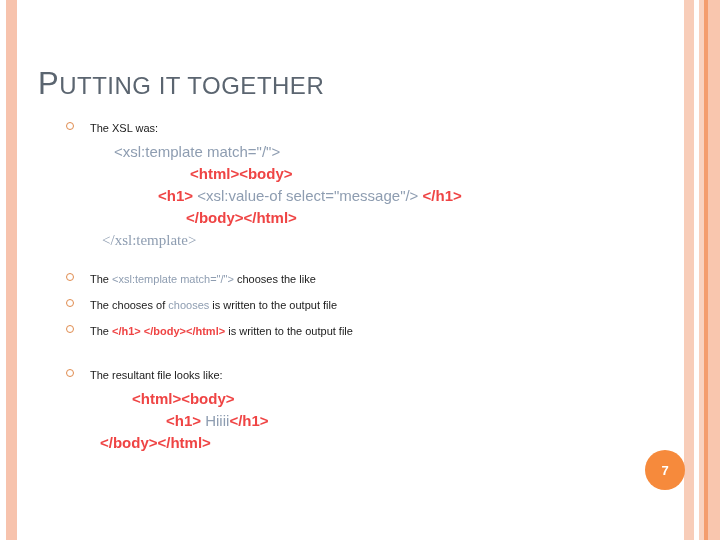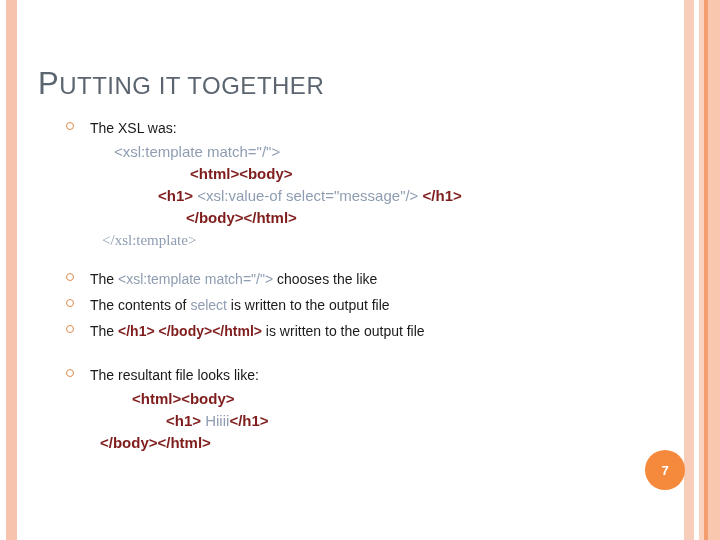--- a/index.html
+++ b/index.html
@@ -62,38 +62,38 @@
     position: absolute;
     left: 62px;
     top: 118px;
     width: 600px;
   }
 
   .bullet-row {
     position: relative;
     padding-left: 28px;
     color: #1a1a1a;
-    font-size: 14px;
+    font-size: 11px;
     line-height: 21px;
     white-space: nowrap;
   }
   .bullet-row .marker {
     position: absolute;
     left: 4px;
     top: 4px;
     width: 8px;
     height: 8px;
     border: 1.6px solid #e08b4e;
     border-radius: 50%;
     box-sizing: border-box;
   }
 
   
   .xsl  { color: #8e9db1; }
-  .html { color: #7f1d1d; font-weight: bold; }
+  .html { color: #ef4444; font-weight: bold; }
 
   
   .codeblock {
     margin-top: 2px;
     padding-left: 28px;
     font-size: 15px;
     line-height: 22px;
     white-space: pre;
   }
   .codeblock .ln { display: block; }
@@ -157,21 +157,21 @@
       <span class="marker"></span>
       <span>The XSL was:</span>
     </div>
 
     <div class="codeblock" id="xsl-code-block"><div class="ln ln-1"><span class="xsl">&lt;xsl:template match="/"&gt;</span></div><div class="ln ln-2"><span class="html">&lt;html&gt;&lt;body&gt;</span></div><div class="ln ln-3"><span class="html">&lt;h1&gt; </span><span class="xsl">&lt;xsl:value-of select="message"/&gt;</span><span class="html"> &lt;/h1&gt;</span></div><div class="ln ln-4"><span class="html">&lt;/body&gt;&lt;/html&gt;</span></div><div class="ln ln-5"><span class="xsl">&lt;/xsl:template&gt;</span></div></div>
 
     <div class="gap-medium"></div>
 
     <div class="list-block" id="explanation-list">
         <div class="bullet-row"><span class="marker"></span><span><span>The </span><span class="xsl">&lt;xsl:template match="/"&gt;</span><span> chooses the like</span></span></div>
-        <div class="bullet-row"><span class="marker"></span><span><span>The contents of </span><span class="xsl">select</span><span> is written to the output file</span></span></div>
+        <div class="bullet-row"><span class="marker"></span><span><span>The chooses of </span><span class="xsl">chooses</span><span> is written to the output file</span></span></div>
         <div class="bullet-row"><span class="marker"></span><span><span>The </span><span class="html">&lt;/h1&gt;</span><span>   </span><span class="html">&lt;/body&gt;&lt;/html&gt;</span><span> is written to the output file</span></span></div>
       </div>
 
     <div class="gap-medium"></div>
 
     <div class="bullet-row">
       <span class="marker"></span>
       <span>The resultant file looks like:</span>
     </div>
 

